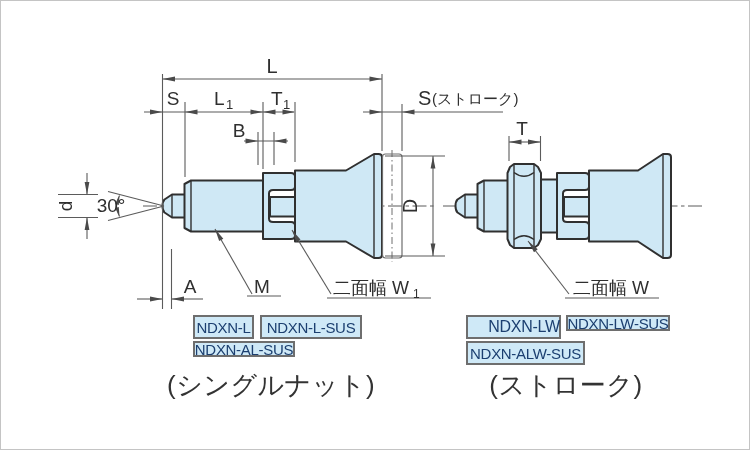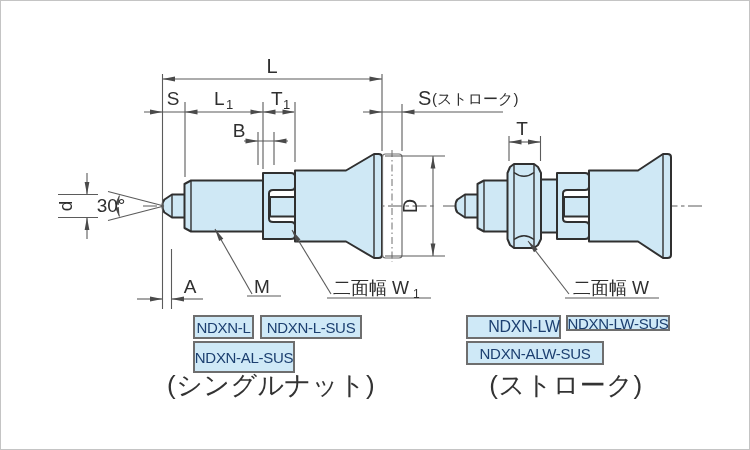--- a/index.html
+++ b/index.html
@@ -191,21 +191,21 @@
     <text x="189" y="292" text-anchor="middle">A</text>
     <text x="261" y="292" text-anchor="middle">M</text>
     <text x="332" y="293" font-size="18">二面幅 W</text>
     <text x="412" y="297" font-size="12">1</text>
     <text x="572" y="293" font-size="18">二面幅 W</text>
   </g>
 </svg>
 
 <div class="badge" style="left:192px;top:314px;width:61px;height:24px;">NDXN-L</div>
 <div class="badge" style="left:259px;top:314px;width:102px;height:24px;">NDXN-L-SUS</div>
-<div class="badge" style="left:192px;top:340px;width:102px;height:32px;">NDXN-AL-SUS</div>
+<div class="badge" style="left:192px;top:340px;width:102px;height:16px;">NDXN-AL-SUS</div>
 <div class="caption" style="left:166px;top:367px;">(シングルナット)</div>
 
 <div class="badge" style="left:465px;top:314px;width:95px;height:24px;font-size:16px;padding-left:21px;">NDXN-LW</div>
 <div class="badge" style="left:552px;top:314px;width:104px;height:16px;margin-left:13px;">NDXN-LW-SUS</div>
-<div class="badge" style="left:465px;top:340px;width:138px;height:24px;">NDXN-ALW-SUS</div>
+<div class="badge" style="left:465px;top:340px;width:119px;height:24px;">NDXN-ALW-SUS</div>
 <div class="caption" style="left:465px;top:367px;">(ストローク)</div>
 
 </div>
 
 </body></html>

